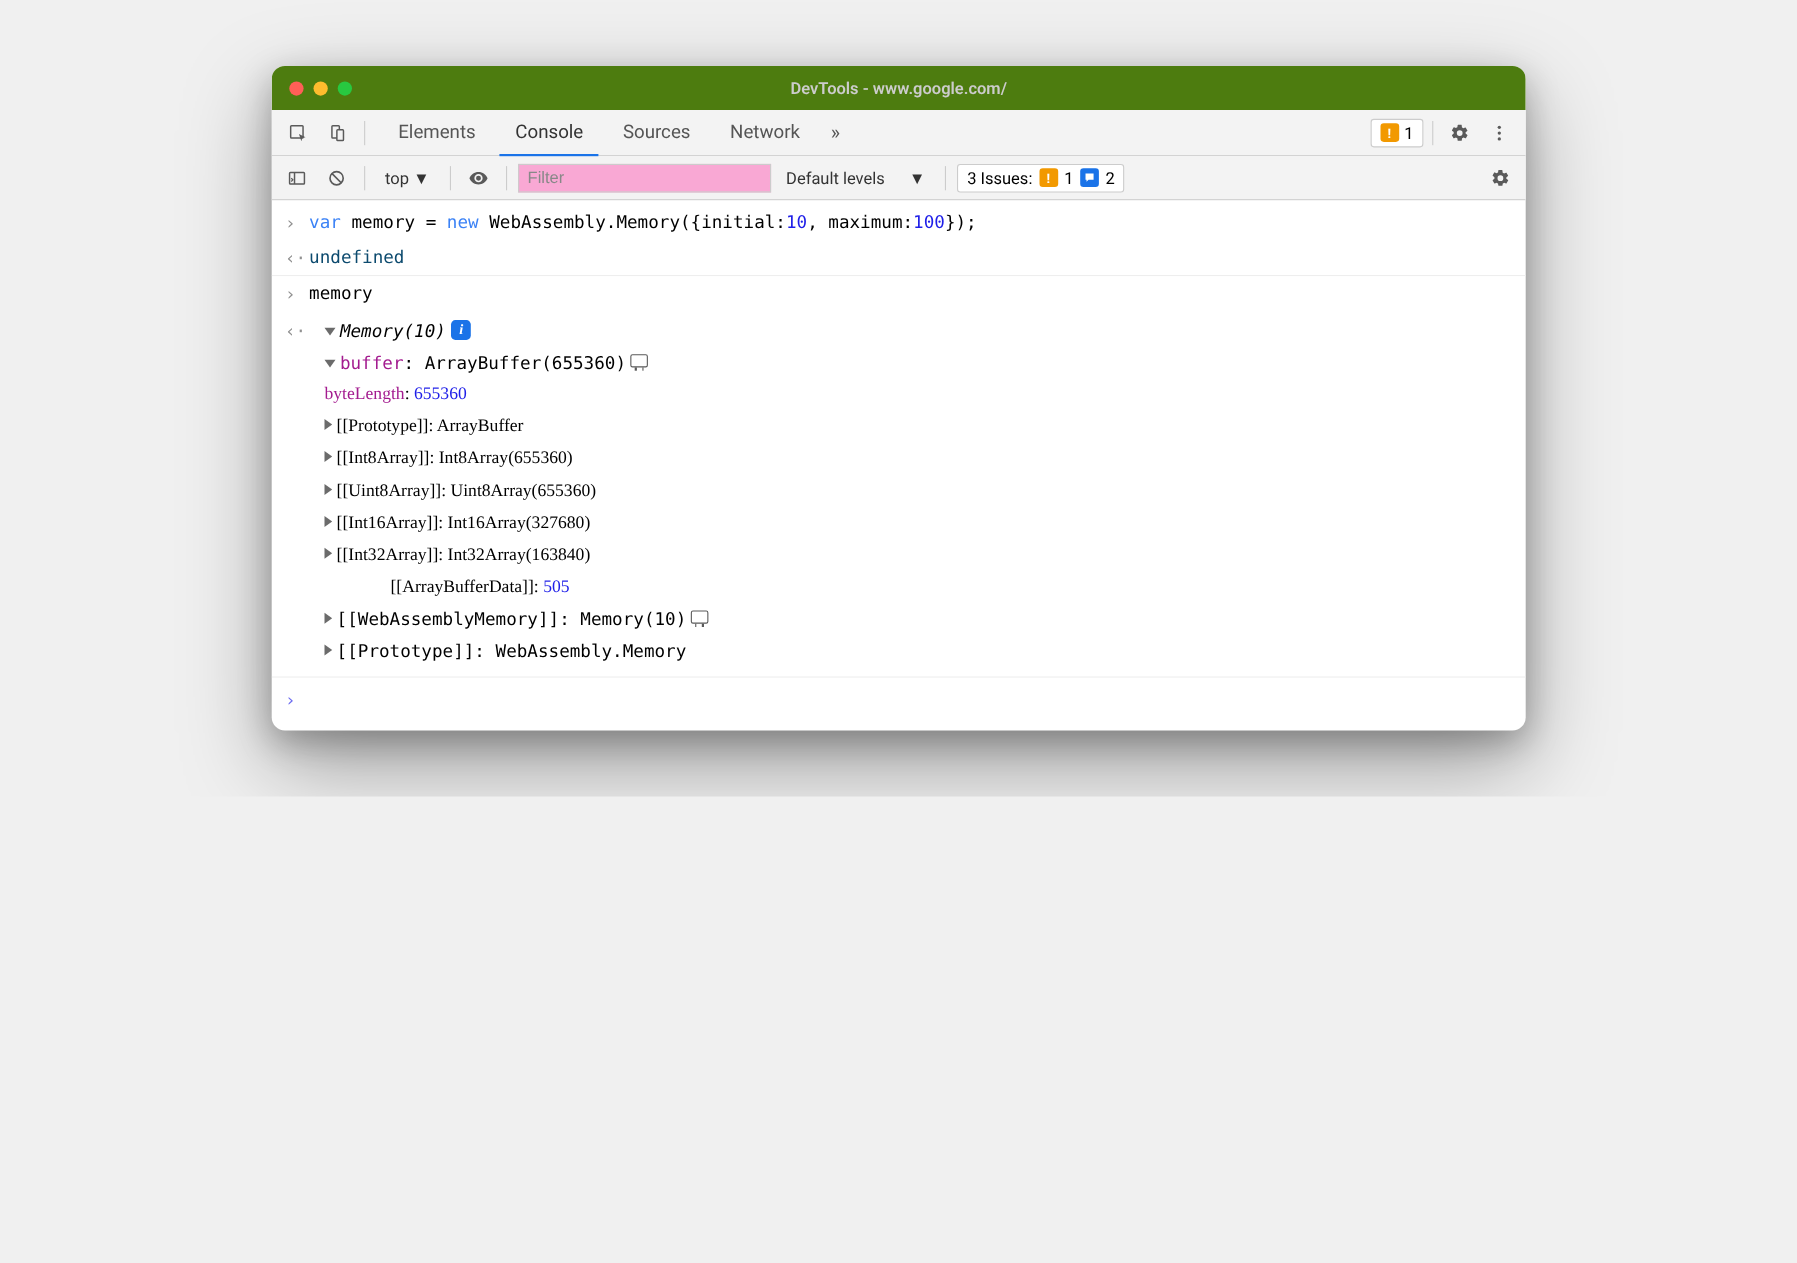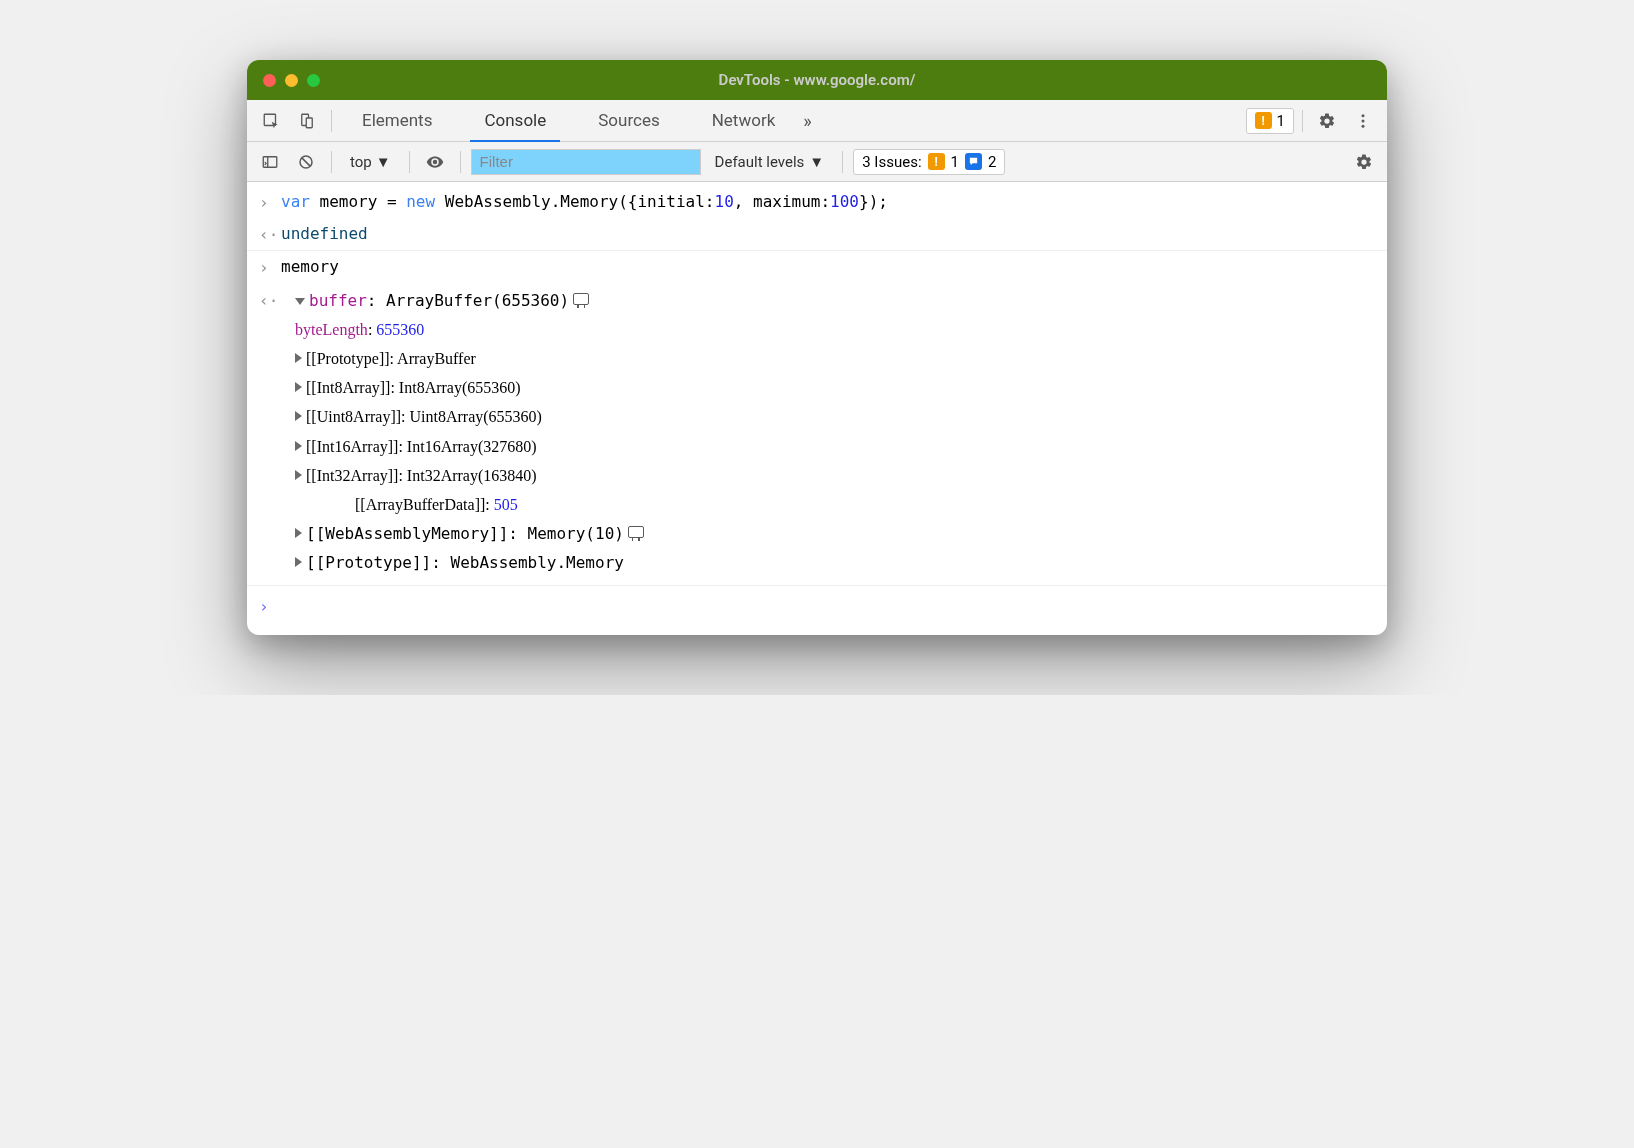--- a/index.html
+++ b/index.html
@@ -68,21 +68,21 @@
   }
   .icon-btn svg { width: 18px; height: 18px; }
   .divider-v {
     width: 1px;
     height: 22px;
     background: #ccc;
     margin: 0 4px;
   }
   .tabs {
     display: flex;
-    gap: 24px;
+    gap: 8px;
     margin-left: 8px;
   }
   .tab {
     padding: 0 14px;
     height: 42px;
     display: flex;
     align-items: center;
     color: #555;
     font-size: 17px;
     cursor: pointer;
@@ -137,33 +137,33 @@
   .ctx-select {
     display: flex;
     padding: 3px 8px;
     font-size: 15px;
     color: #333;
     gap: 4px;
     cursor: pointer;
   }
   .filter-input {
     border: 1px solid #ccc;
-    background: #7dd3fc;
+    background: #f9a8d4;
     height: 26px;
     padding: 0 8px;
     font-size: 15px;
     width: 230px;
     color: #333;
   }
   .filter-input::placeholder { color: #888; }
   .levels {
     display: flex;
     font-size: 15px;
     color: #333;
-    gap: 5px;
+    gap: 22px;
     padding: 0 8px;
     cursor: pointer;
   }
   .issues-chip2 {
     display: flex;
     align-items: center;
     background: #fff;
     border: 1px solid #ccc;
     border-radius: 3px;
     height: 26px;
@@ -378,20 +378,23 @@
 
     <div class="row">
       <div class="gutter">›</div>
       <div class="content">memory</div>
     </div>
 
     <div class="row">
       <div class="gutter">‹·</div>
       <div class="content tree">
 
+        <div class="line">
+          <span class="tri"></span><span class="italic">Memory(10)</span><span class="info-i">i</span>
+        </div>
 
         <div class="line indent1">
           <span class="tri"></span><span class="purple">buffer</span><span>: ArrayBuffer(655360)</span><span class="mem-icon"></span>
         </div>
 
         <div class="line indent2">
           <span class="purple">byteLength</span><span>: </span><span class="num">655360</span>
         </div>
 
         <div class="line indent2">

